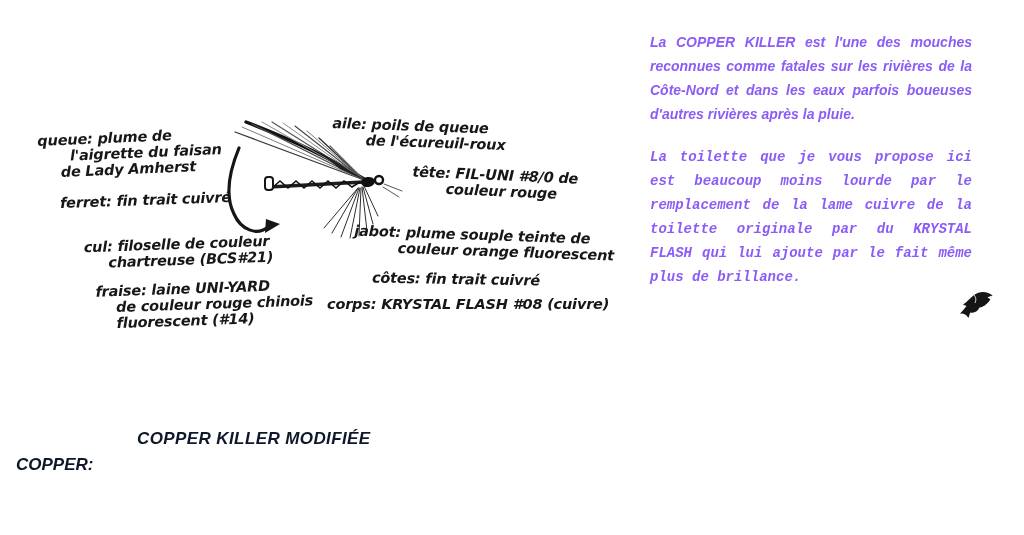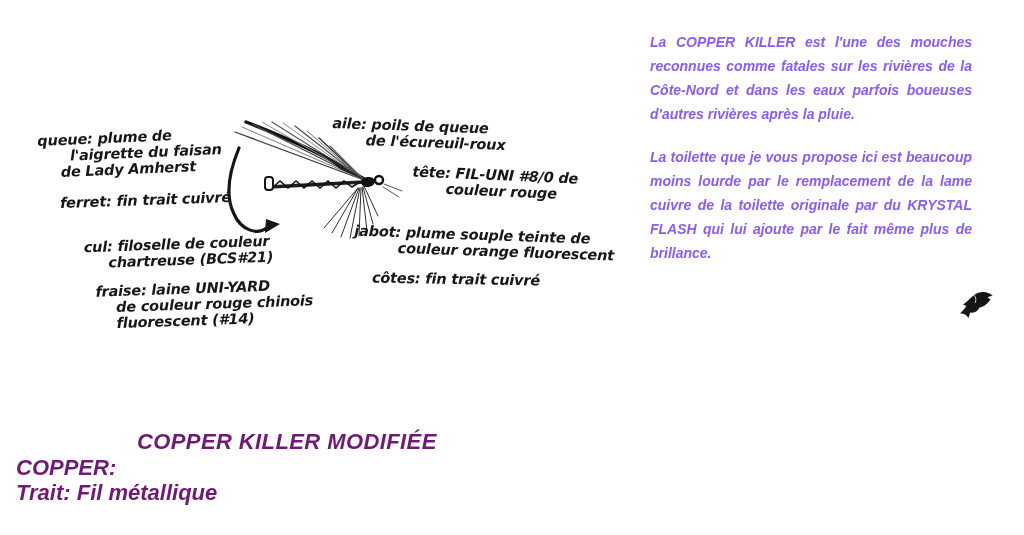--- a/index.html
+++ b/index.html
@@ -37,28 +37,28 @@
   
   .fly{position:absolute;left:212px;top:100px;}
   
   .article{
     position:absolute;left:650px;top:30px;width:322px;
     font-family:"Liberation Sans",sans-serif;
     font-style:italic;font-weight:bold;
     font-size:14px;line-height:24px;color:#8b5cf6;
   }
   .article p{margin:0 0 19px 0;text-align:justify;}
-  .article p:last-of-type{margin-bottom:0;}
+  .article p:last-of-type{margin-bottom:0;font-family:Liberation Mono, monospace;}
   .fish{position:absolute;left:958px;top:290px;}
   
   .caption{
     position:absolute;
     font-family:"Liberation Sans",sans-serif;
     font-style:italic;font-weight:bold;
-    color:#701a75;white-space:nowrap;font-size:22px;
+    color:#0f172a;white-space:nowrap;font-size:17px;
   }
   .cap-title {left:137px;top:429px;letter-spacing:0.4px;}
   .cap-notes {left:16px; top:455px;}
   .cap-note1 {left:16px; top:480px;}
   .cap-note2 {left:16px; top:505px;}
 </style>
 </head>
 <body>
 
 <div class="page">
@@ -133,29 +133,31 @@
     <div>tête: FIL-UNI #8/0 de</div>
     <div>couleur rouge</div>
   </div>
   <div class="hand lbl-jabot">
     <div>jabot: plume souple teinte de</div>
     <div>couleur orange fluorescent</div>
   </div>
   <div class="hand lbl-cotes">
     <div>côtes: fin trait cuivré</div>
   </div>
+  <div class="hand lbl-corps">
+    <div>corps: KRYSTAL FLASH #08 (cuivre)</div>
+  </div>
 
   <div class="article">
     <p>La COPPER KILLER est l'une des mouches reconnues comme fatales sur les rivières de la Côte-Nord et dans les eaux parfois boueuses d'autres rivières après la pluie.</p>
     <p>La toilette que je vous propose ici est beaucoup moins lourde par le remplacement de la lame cuivre de la toilette originale par du KRYSTAL FLASH qui lui ajoute par le fait même plus de brillance.</p>
   </div>
 
   <svg class="fish" width="36" height="33" viewBox="0 0 36 33" aria-hidden="true">
     <path d="M34.5,5.5 C30,1.5 22,0.5 16,5 C12,8 9,12 5,14.5 L8.5,16 C6,19 4,22 2,23.5 C5.5,23.2 8.5,24.5 10.5,28 L12.2,22.5 C16.5,23.5 20,21 21.5,17.5 C26,17 30.5,13 32.5,9 Z" fill="#151515"></path>
     <path d="M34.5,5.5 L29.5,7.2 L32.6,9.4 Z" fill="#fff"></path>
     <path d="M16,5 C18,7.5 18.5,10 17,13" fill="none" stroke="#fff" stroke-width="0.8"></path>
   </svg>
 
   <div class="caption cap-title">COPPER KILLER MODIFIÉE</div>
   <div class="caption cap-notes">COPPER:</div>
-  <div class="caption cap-note1">Trait: Fil métallique</div>
 
 </div>
 
 </body></html>

